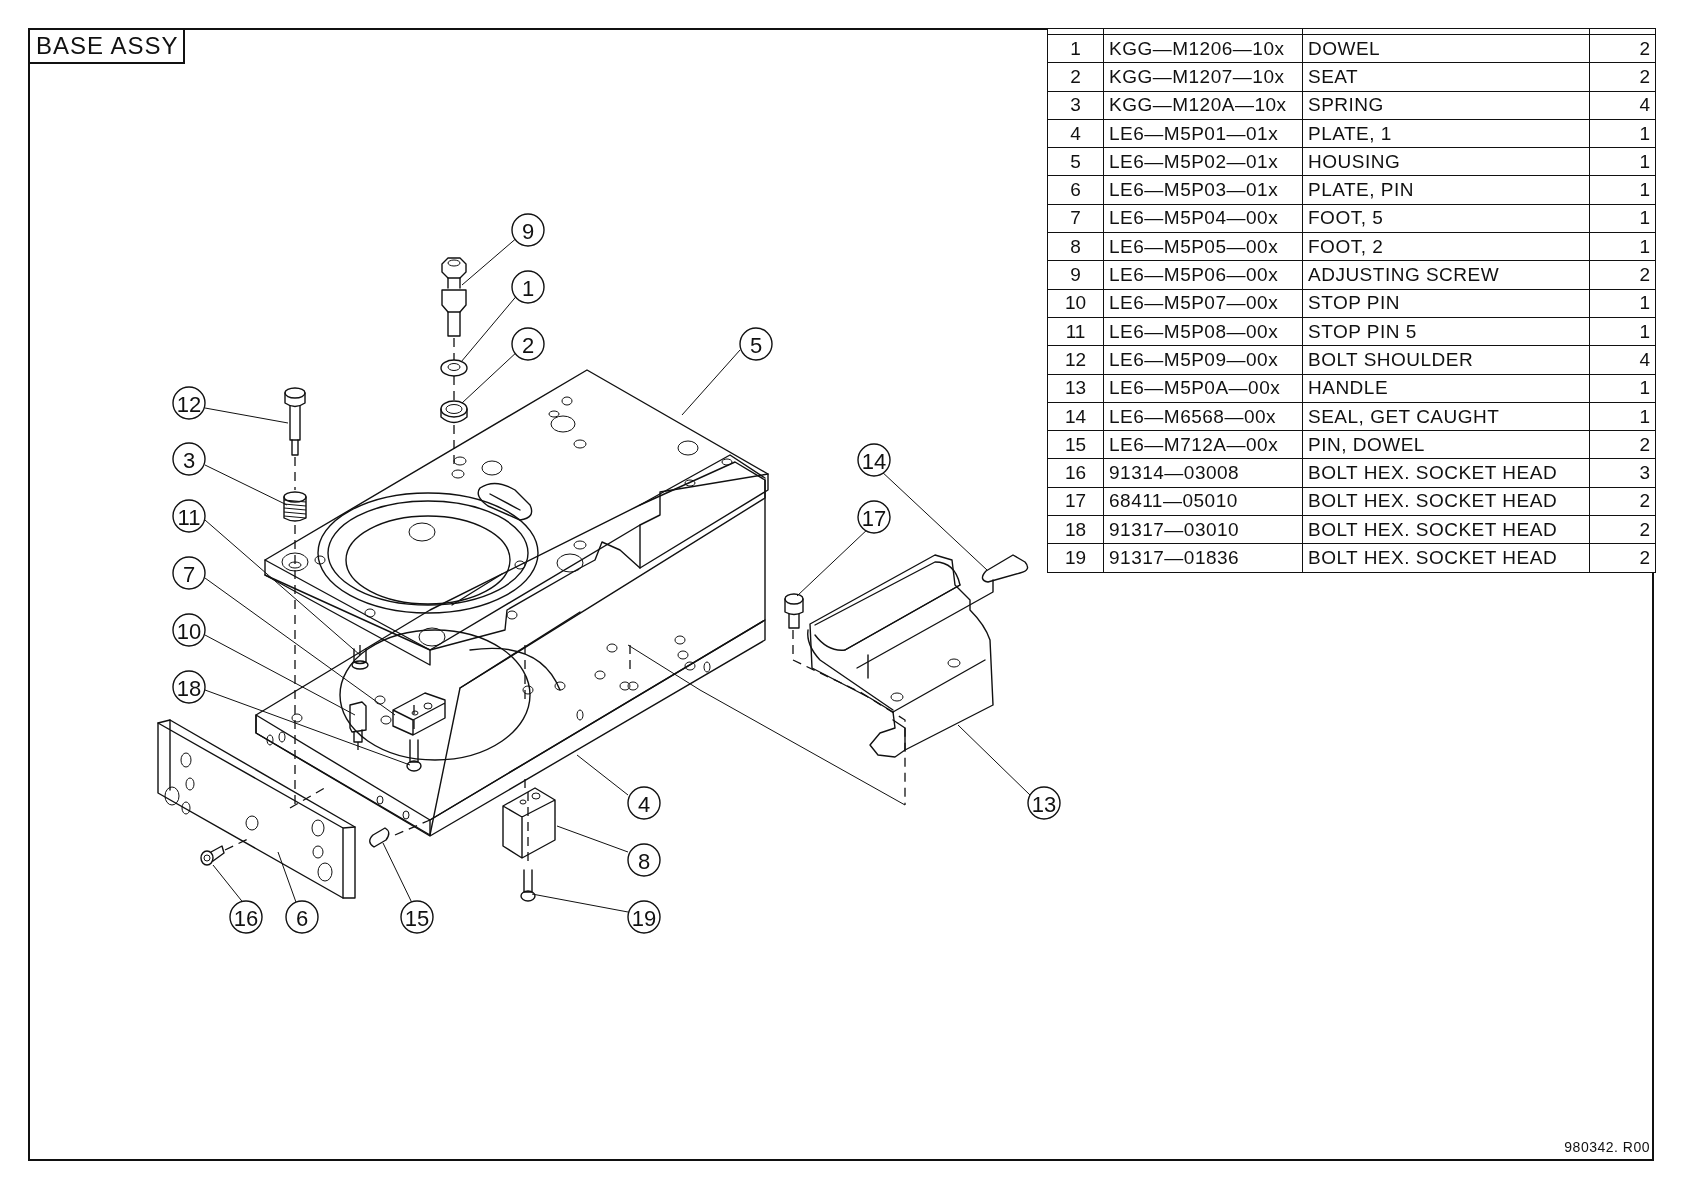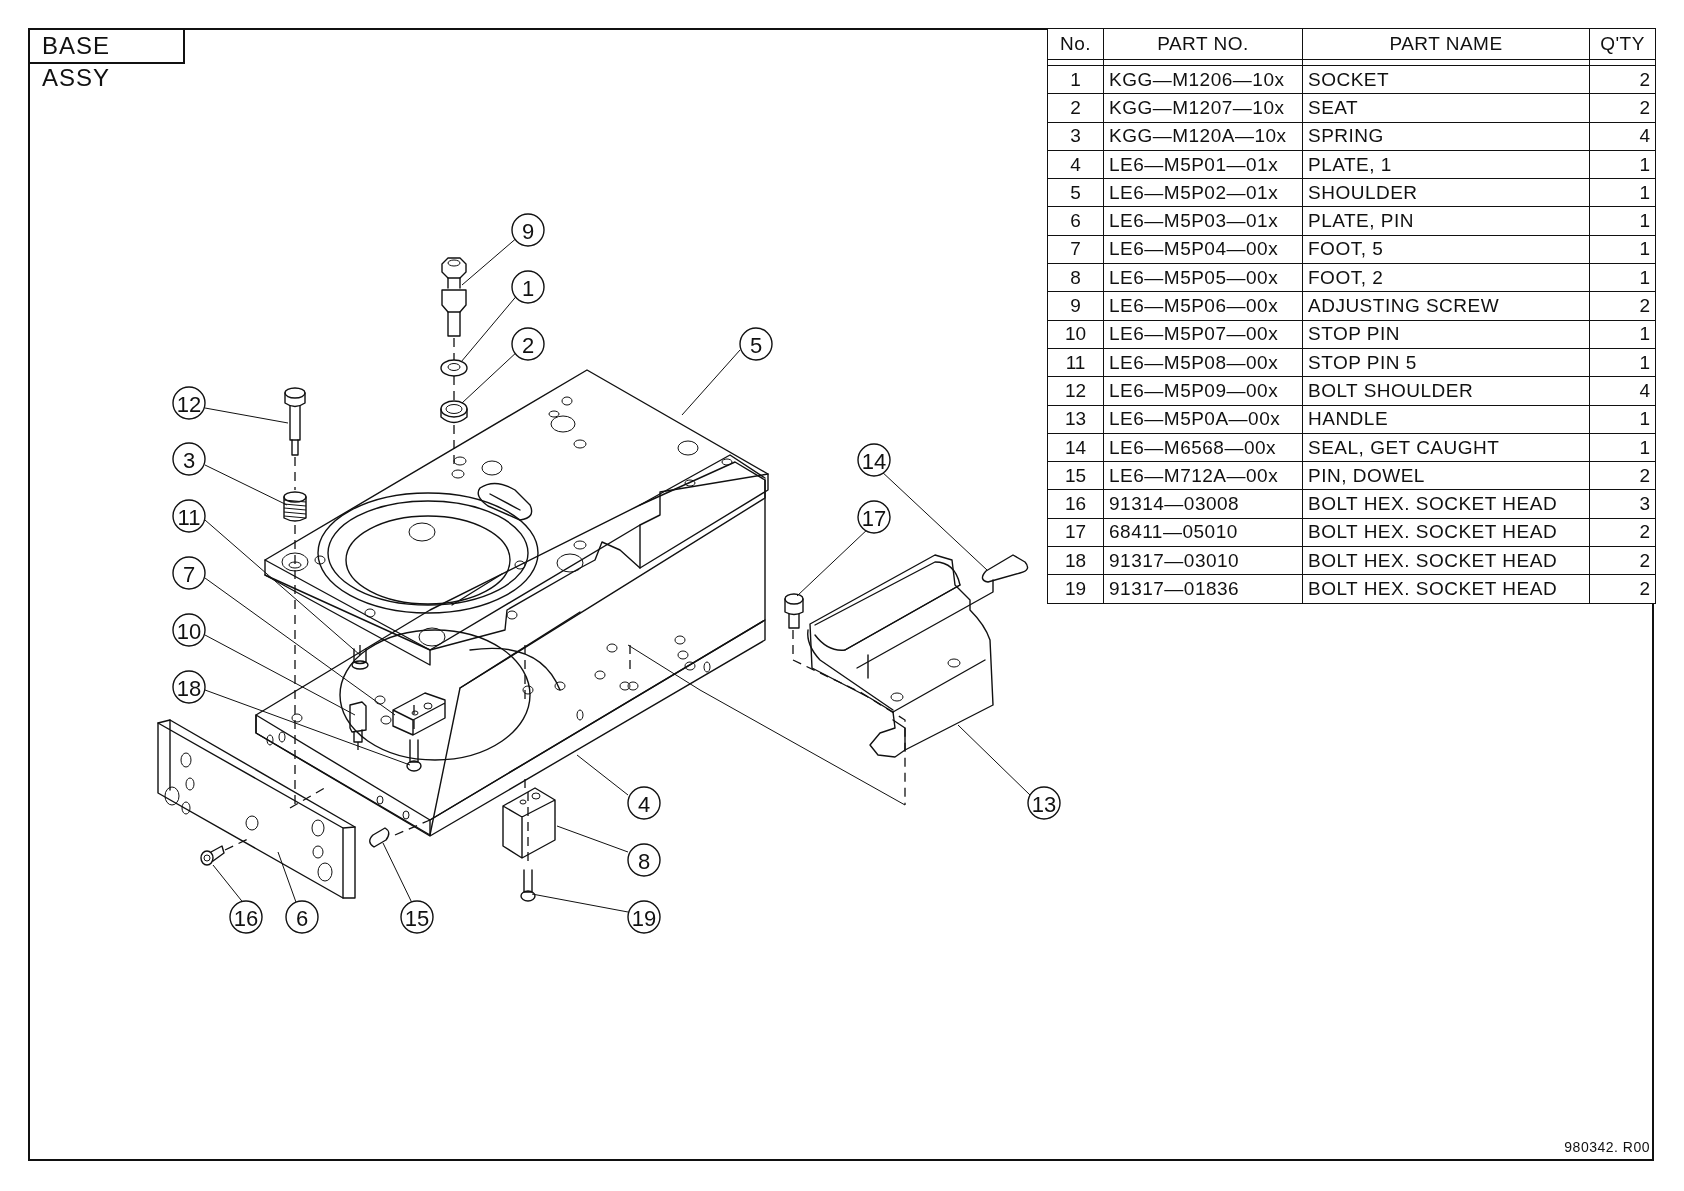--- a/index.html
+++ b/index.html
@@ -2,21 +2,21 @@
 <html><head>
 <meta charset="utf-8">
 <style>
   html, body { margin:0; padding:0; background:#ffffff; }
   body { width:1684px; height:1191px; position:relative; overflow:hidden;
          font-family:"Liberation Sans", "DejaVu Sans", sans-serif; color:#111; }
   #frame { position:absolute; left:28px; top:28px; width:1626px; height:1133px;
            border:2px solid #111; box-sizing:border-box; }
   #title-box { position:absolute; left:28px; top:28px; width:157px; height:36px;
                border:2px solid #111; box-sizing:border-box; background:#fff;
-               font-size:24px; letter-spacing:1px; line-height:32px; padding-left:12px; }
+               font-size:24px; letter-spacing:1px; line-height:32px; padding-left:6px; }
   #drawing { position:absolute; left:0; top:0; width:1684px; height:1191px; }
   #drawing .ln { fill:none; stroke:#111; stroke-width:1.4; stroke-linejoin:round; stroke-linecap:round; }
   #drawing .thin { fill:none; stroke:#111; stroke-width:1; }
   #drawing .dash { fill:none; stroke:#111; stroke-width:1.3; stroke-dasharray:9 6; }
   #drawing .leader { fill:none; stroke:#111; stroke-width:1; }
   #drawing .balloon circle { fill:#fff; stroke:#111; stroke-width:1.4; }
   #drawing .balloon text { font-family:"Liberation Sans", "DejaVu Sans", sans-serif; font-size:22px; fill:#111; text-anchor:middle; dominant-baseline:central; }
   #parts-table { position:absolute; left:1047px; top:28px; border-collapse:collapse;
                  font-size:19px; background:#fff; }
   #parts-table th, #parts-table td { border:1.5px solid #111; padding:0 5px; height:27.3px; white-space:nowrap; font-weight:normal; }
@@ -317,38 +317,32 @@
   <g class="balloon">
       <circle cx="417" cy="917" r="16"></circle>
       <text x="417" y="918">15</text>
     </g>
 </svg>
 
 <div id="title-box">BASE ASSY</div>
 
 <table id="parts-table">
   <thead>
-    <tr>
-      <th>No.</th>
-      <th>PART NO.</th>
-      <th>PART NAME</th>
-      <th>Q'TY</th>
-    </tr>
     <tr class="gap">
         <td></td>
         <td></td>
         <td></td>
         <td></td>
       </tr>
   </thead>
   <tbody id="parts-body">
       <tr>
         <td class="no">1</td>
         <td class="pn">KGG—M1206—10x</td>
-        <td class="name">SOCKET</td>
+        <td class="name">DOWEL</td>
         <td class="qty">2</td>
       </tr>
       <tr>
         <td class="no">2</td>
         <td class="pn">KGG—M1207—10x</td>
         <td class="name">SEAT</td>
         <td class="qty">2</td>
       </tr>
       <tr>
         <td class="no">3</td>
@@ -358,21 +352,21 @@
       </tr>
       <tr>
         <td class="no">4</td>
         <td class="pn">LE6—M5P01—01x</td>
         <td class="name">PLATE, 1</td>
         <td class="qty">1</td>
       </tr>
       <tr>
         <td class="no">5</td>
         <td class="pn">LE6—M5P02—01x</td>
-        <td class="name">SHOULDER</td>
+        <td class="name">HOUSING</td>
         <td class="qty">1</td>
       </tr>
       <tr>
         <td class="no">6</td>
         <td class="pn">LE6—M5P03—01x</td>
         <td class="name">PLATE, PIN</td>
         <td class="qty">1</td>
       </tr>
       <tr>
         <td class="no">7</td>

